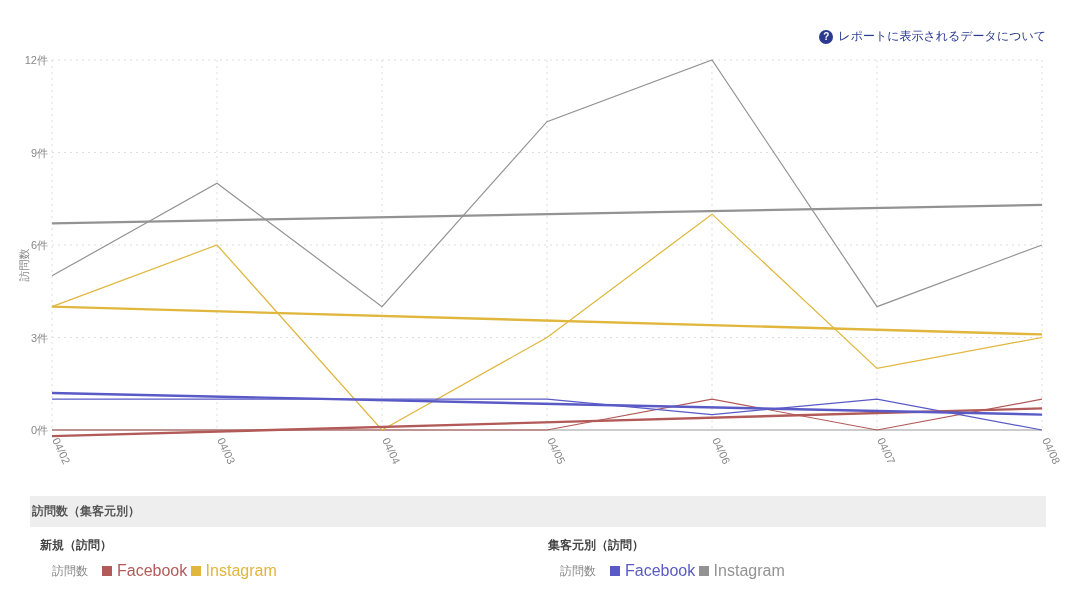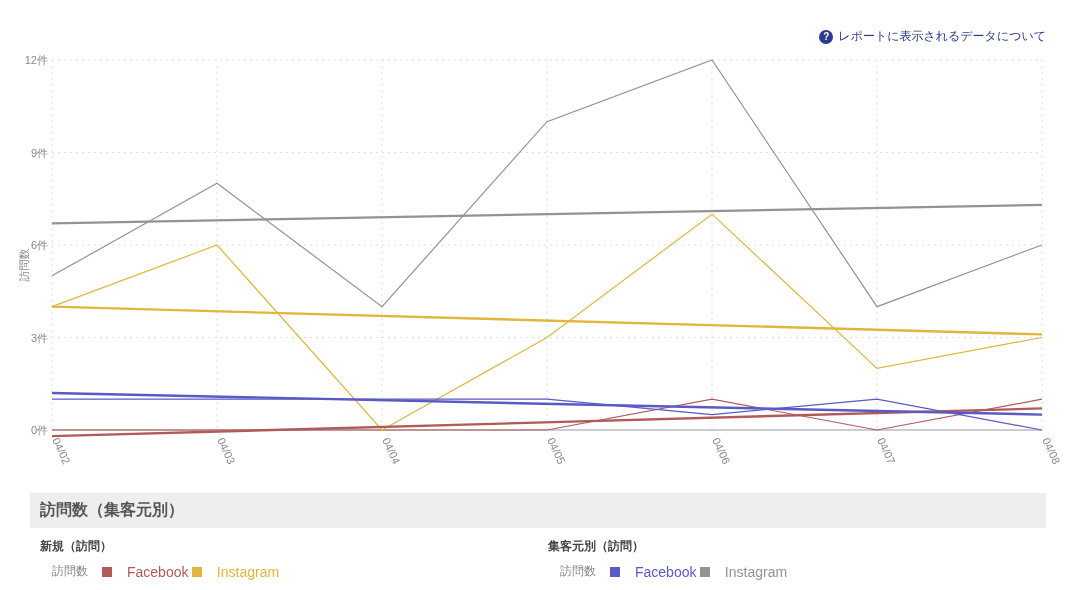--- a/index.html
+++ b/index.html
@@ -64,23 +64,23 @@
   .trend-line  { fill: none; stroke-width: 2.4; }
 
   .footer {
     position: absolute;
     left: 30px; right: 20px;
     bottom: 10px;
   }
   .footer-bar {
     background: #eeeeee;
     color: #555;
-    font-size: 16px;
+    font-size: 12px;
     font-weight: bold;
-    padding: 7px 10px;
+    padding: 7px 2px;
   }
   .footer-cols {
     display: flex;
     margin-top: 10px;
     font-size: 12px;
   }
   .footer-col { width: 50%; }
   .footer-col-title {
     font-weight: bold;
     color: #444;
@@ -90,22 +90,22 @@
   .legend-row {
     display: flex;
     align-items: center;
     gap: 14px;
     margin-left: 22px;
     color: #888;
   }
   .legend-item {
     display: inline-flex;
     align-items: center;
-    gap: 15px;
-    font-size: 14px;
+    gap: 5px;
+    font-size: 16px;
   }
   .swatch {
     display: inline-block;
     width: 10px; height: 10px;
   }
 </style>
 </head>
 <body>
 
 <div class="container">

